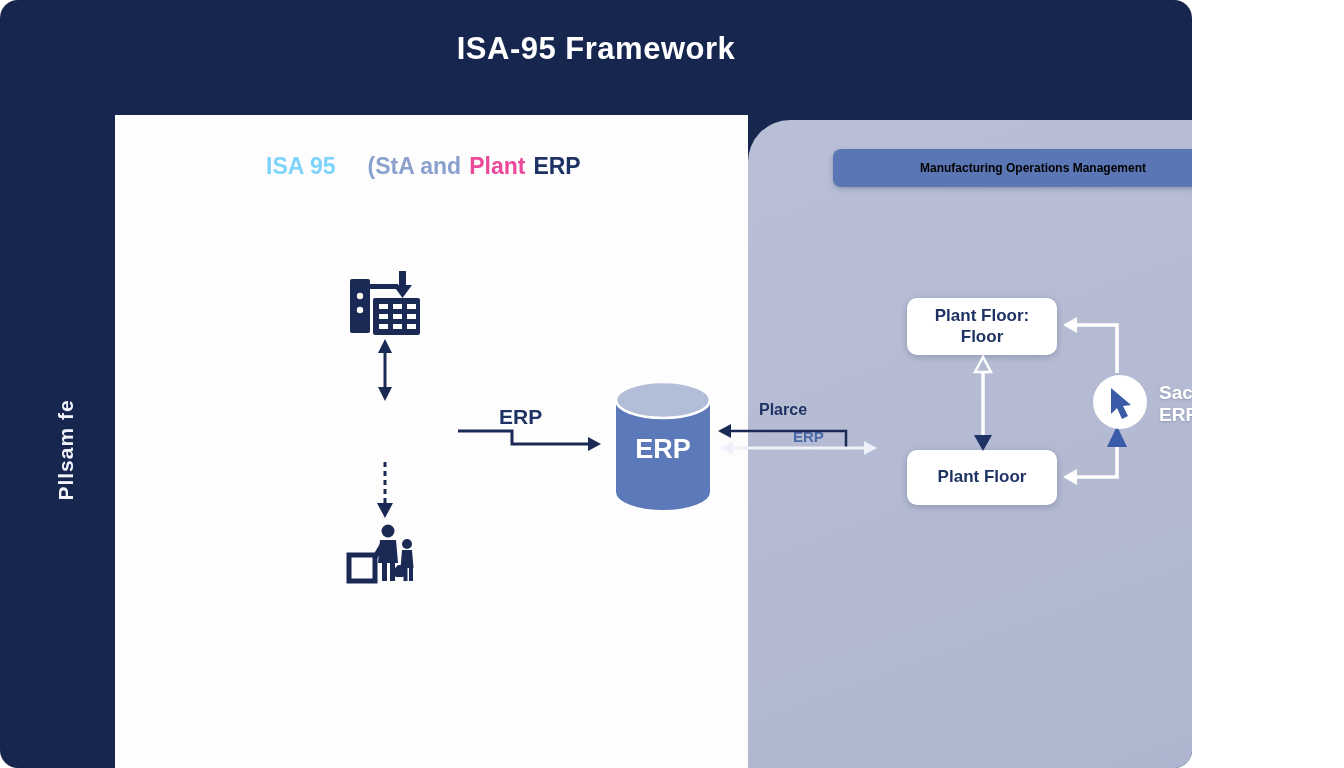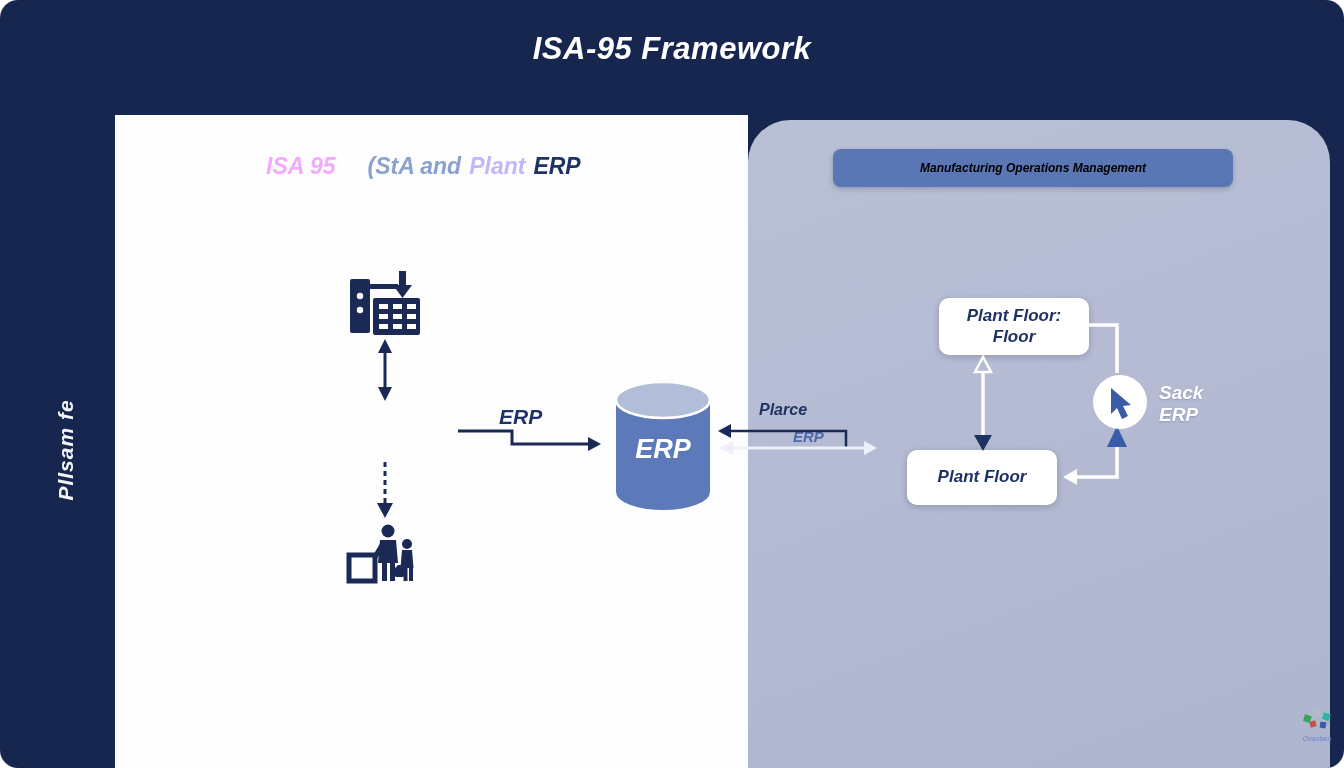--- a/index.html
+++ b/index.html
@@ -1,44 +1,44 @@
 <!DOCTYPE html>
 <html><head>
 <meta charset="utf-8">
 <style>
   html,body{margin:0;padding:0;background:#ffffff;}
   *{box-sizing:border-box;font-family:"Liberation Sans",sans-serif;}
-  .canvas{position:relative;width:1344px;height:768px;background:#17264f;border-radius:18px;overflow:hidden;font-style:italic;}
+  .canvas{position:relative;width:1192px;height:768px;background:#17264f;border-radius:18px;overflow:hidden;}
   .title{position:absolute;left:0;top:31px;width:100%;text-align:center;color:#ffffff;
          font-size:31px;font-weight:bold;letter-spacing:.5px;}
   .side-label{position:absolute;left:66px;top:450px;transform:translate(-50%,-50%) rotate(-90deg);
          color:#f2f4fa;font-size:21px;font-weight:bold;white-space:nowrap;letter-spacing:1px;}
   .left-panel{position:absolute;left:115px;top:115px;width:633px;height:653px;background:#fdfdfe;}
   .right-panel{position:absolute;left:748px;top:120px;width:582px;height:648px;
          background:linear-gradient(160deg,#b9c0d6 0%,#b2b9d1 60%,#aeb6cf 100%);
          border-radius:42px 42px 0 0;}
   .heading{position:absolute;left:266px;top:153px;display:flex;gap:8px;font-size:23px;white-space:nowrap;}
-  .heading .h1{color:#f0abfc;font-weight:bold;}
+  .heading .h1{color:#7dd3fc;font-weight:bold;}
   .heading .h2{color:#8ba1cd;font-weight:bold;margin-left:24px;}
-  .heading .h3{color:#c4b5fd;font-weight:bold;}
+  .heading .h3{color:#ec4899;font-weight:bold;}
   .heading .h4{color:#1e3264;font-weight:bold;}
   .mes-box{position:absolute;left:322px;top:396px;width:128px;height:62px;background:#14244e;
          border-radius:11px;color:#ffffff;font-size:24px;font-weight:bold;display:flex;
          align-items:center;justify-content:center;box-shadow:0 2px 6px rgba(10,20,60,.25);}
   .lbl{position:absolute;font-weight:bold;white-space:nowrap;}
   .erp-arrow-lbl{left:499px;top:405px;font-size:21px;color:#1e3264;}
   .plarce-lbl{left:759px;top:401px;font-size:16px;color:#1e3264;}
   .erp-low-lbl{left:793px;top:428px;font-size:15px;color:#4a69a8;}
   .banner{position:absolute;left:833px;top:149px;width:400px;height:38px;background:#5a76b4;
          border-radius:8px;color:#000000;font-size:12px;font-weight:bold;display:flex;
          align-items:center;justify-content:center;box-shadow:0 2px 5px rgba(20,30,70,.25);}
   .node{position:absolute;width:150px;background:#ffffff;border-radius:10px;color:#1e3264;
          font-size:17px;font-weight:bold;display:flex;flex-direction:column;align-items:center;
          justify-content:center;line-height:1.2;box-shadow:0 2px 7px rgba(20,30,70,.22);}
-  .node-pfd{left:907px;top:298px;height:57px;margin-left:32px;}
+  .node-pfd{left:907px;top:298px;height:57px;}
   .node-pf{left:907px;top:450px;height:55px;}
   .sack{position:absolute;left:1148px;top:382px;color:#ffffff;font-size:19px;font-weight:bold;
          line-height:1.15;text-shadow:0 1px 2px rgba(40,50,90,.25);margin-left:11px;}
   .sack span{display:block;}
   .overlay{position:absolute;left:0;top:0;width:1344px;height:768px;pointer-events:none;}
   .icon-abs{position:absolute;}
   .watermark{position:absolute;left:1294px;top:706px;width:46px;text-align:center;}
   .watermark .wm-text{font-size:7px;color:#6b85c6;margin-top:1px;}
 </style>
 </head>

